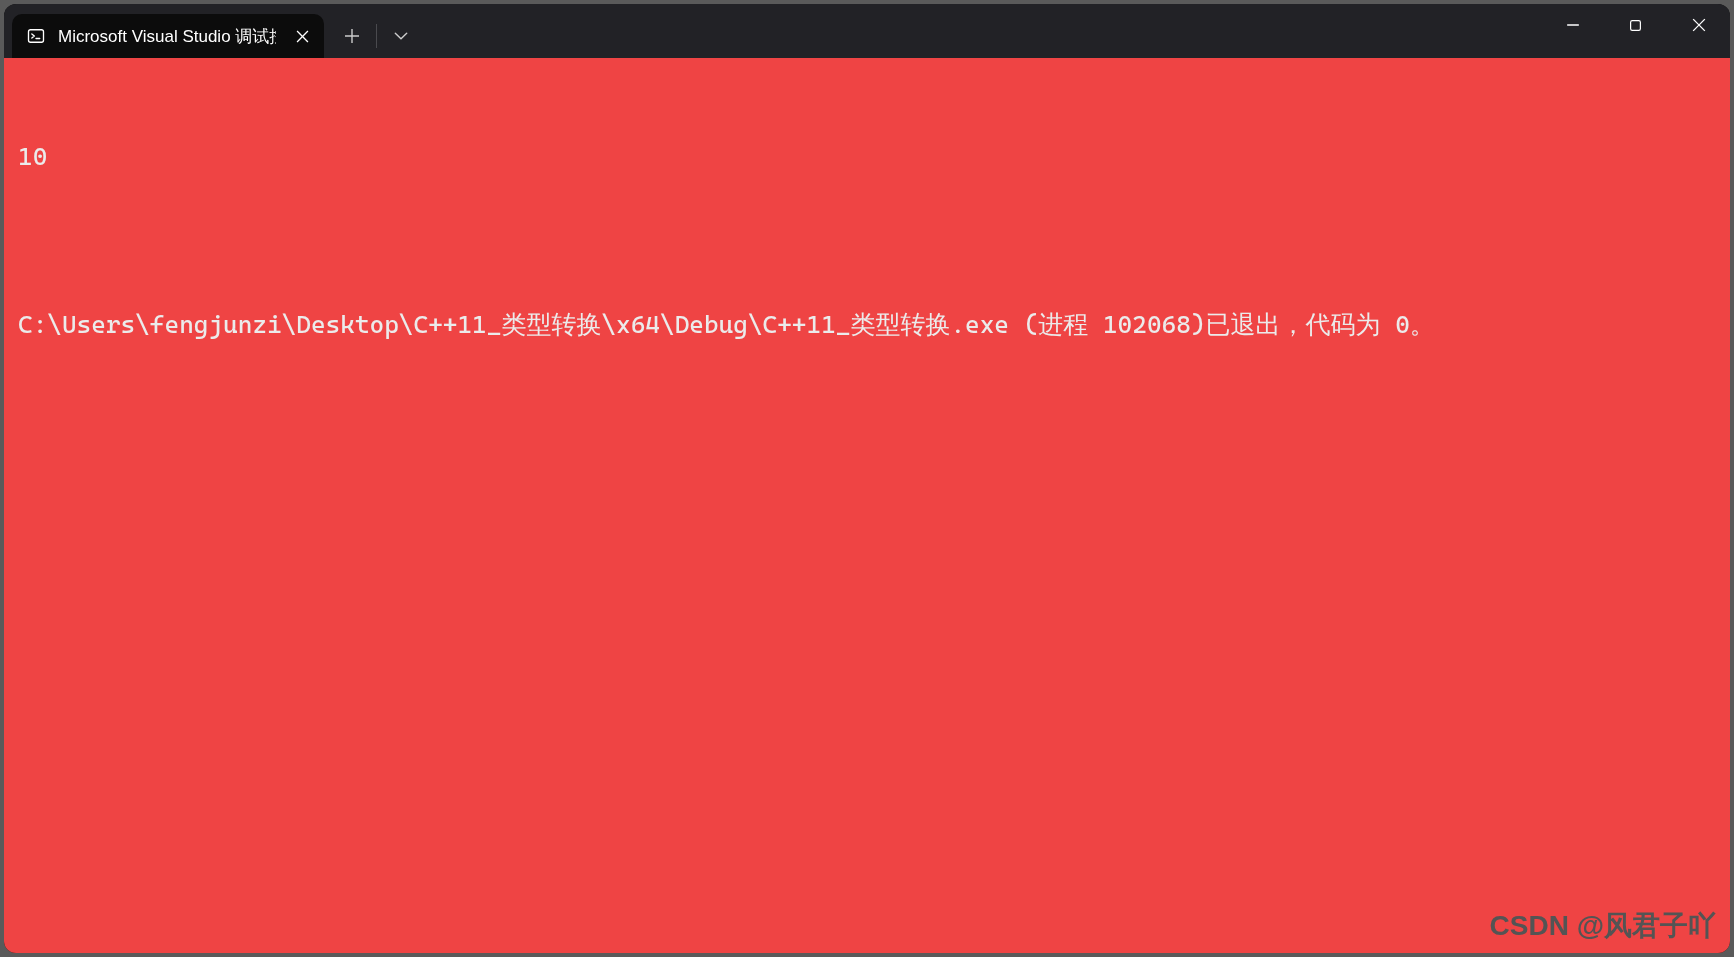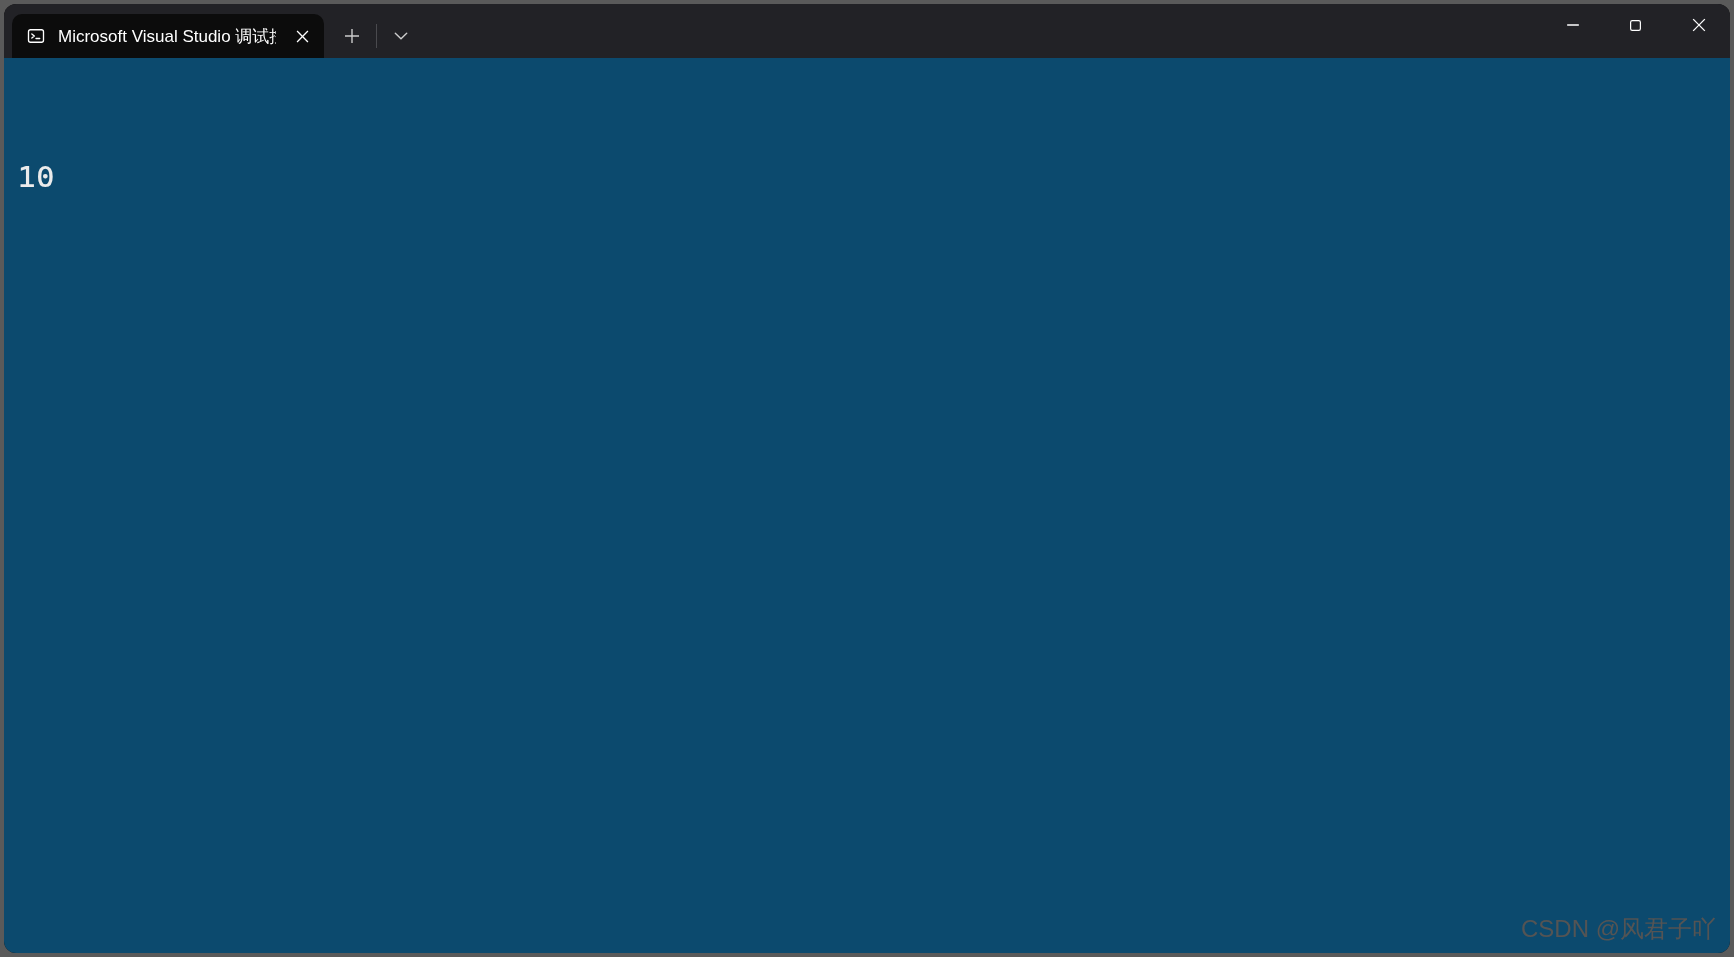--- a/index.html
+++ b/index.html
@@ -114,24 +114,24 @@
       width: 63px;
       height: 42px;
       display: flex;
       align-items: center;
       justify-content: center;
       color: #ffffff;
       cursor: pointer;
     }
     .terminal-body {
       flex: 1;
-      background: #0c4a6e;
+      background: #ef4444;
       padding: 14px 14px;
       font-family: "Cascadia Mono", "Consolas", "Courier New", monospace;
-      font-size: 31px;
+      font-size: 25px;
       color: #ebebeb;
       line-height: 1.35;
       white-space: pre;
       overflow: hidden;
     }
     .terminal-line {
       white-space: pre;
     }
     .cursor {
       display: inline-block;
@@ -141,22 +141,23 @@
       vertical-align: text-bottom;
       margin-left: 1px;
       position: relative;
       top: 2px;
     }
     .watermark {
       position: absolute;
       bottom: 8px;
       right: 14px;
       color: #545454;
-      font-size: 24px;
+      font-size: 28px;
       font-family: "Microsoft YaHei", sans-serif;
+      font-weight: bold;
     }
   </style>
 </head>
 <body>
 
 <div class="window">
   <div class="titlebar">
     <div class="tab-region">
       <div class="tab">
         <span class="tab-icon">
@@ -205,16 +206,17 @@
           <line x1="1" y1="1" x2="11" y2="11" stroke="#ffffff" stroke-width="1.1"></line>
           <line x1="11" y1="1" x2="1" y2="11" stroke="#ffffff" stroke-width="1.1"></line>
         </svg>
       </div>
     </div>
   </div>
 
   <div class="terminal-body">
     <div class="terminal-line">10</div>
     <div class="terminal-line"></div>
+    <div class="terminal-line">C:\Users\fengjunzi\Desktop\C++11_类型转换\x64\Debug\C++11_类型转换.exe (进程 102068)已退出，代码为 0。</div>
   </div>
 
   <div class="watermark">CSDN @风君子吖</div>
 </div>
 
 </body></html>

